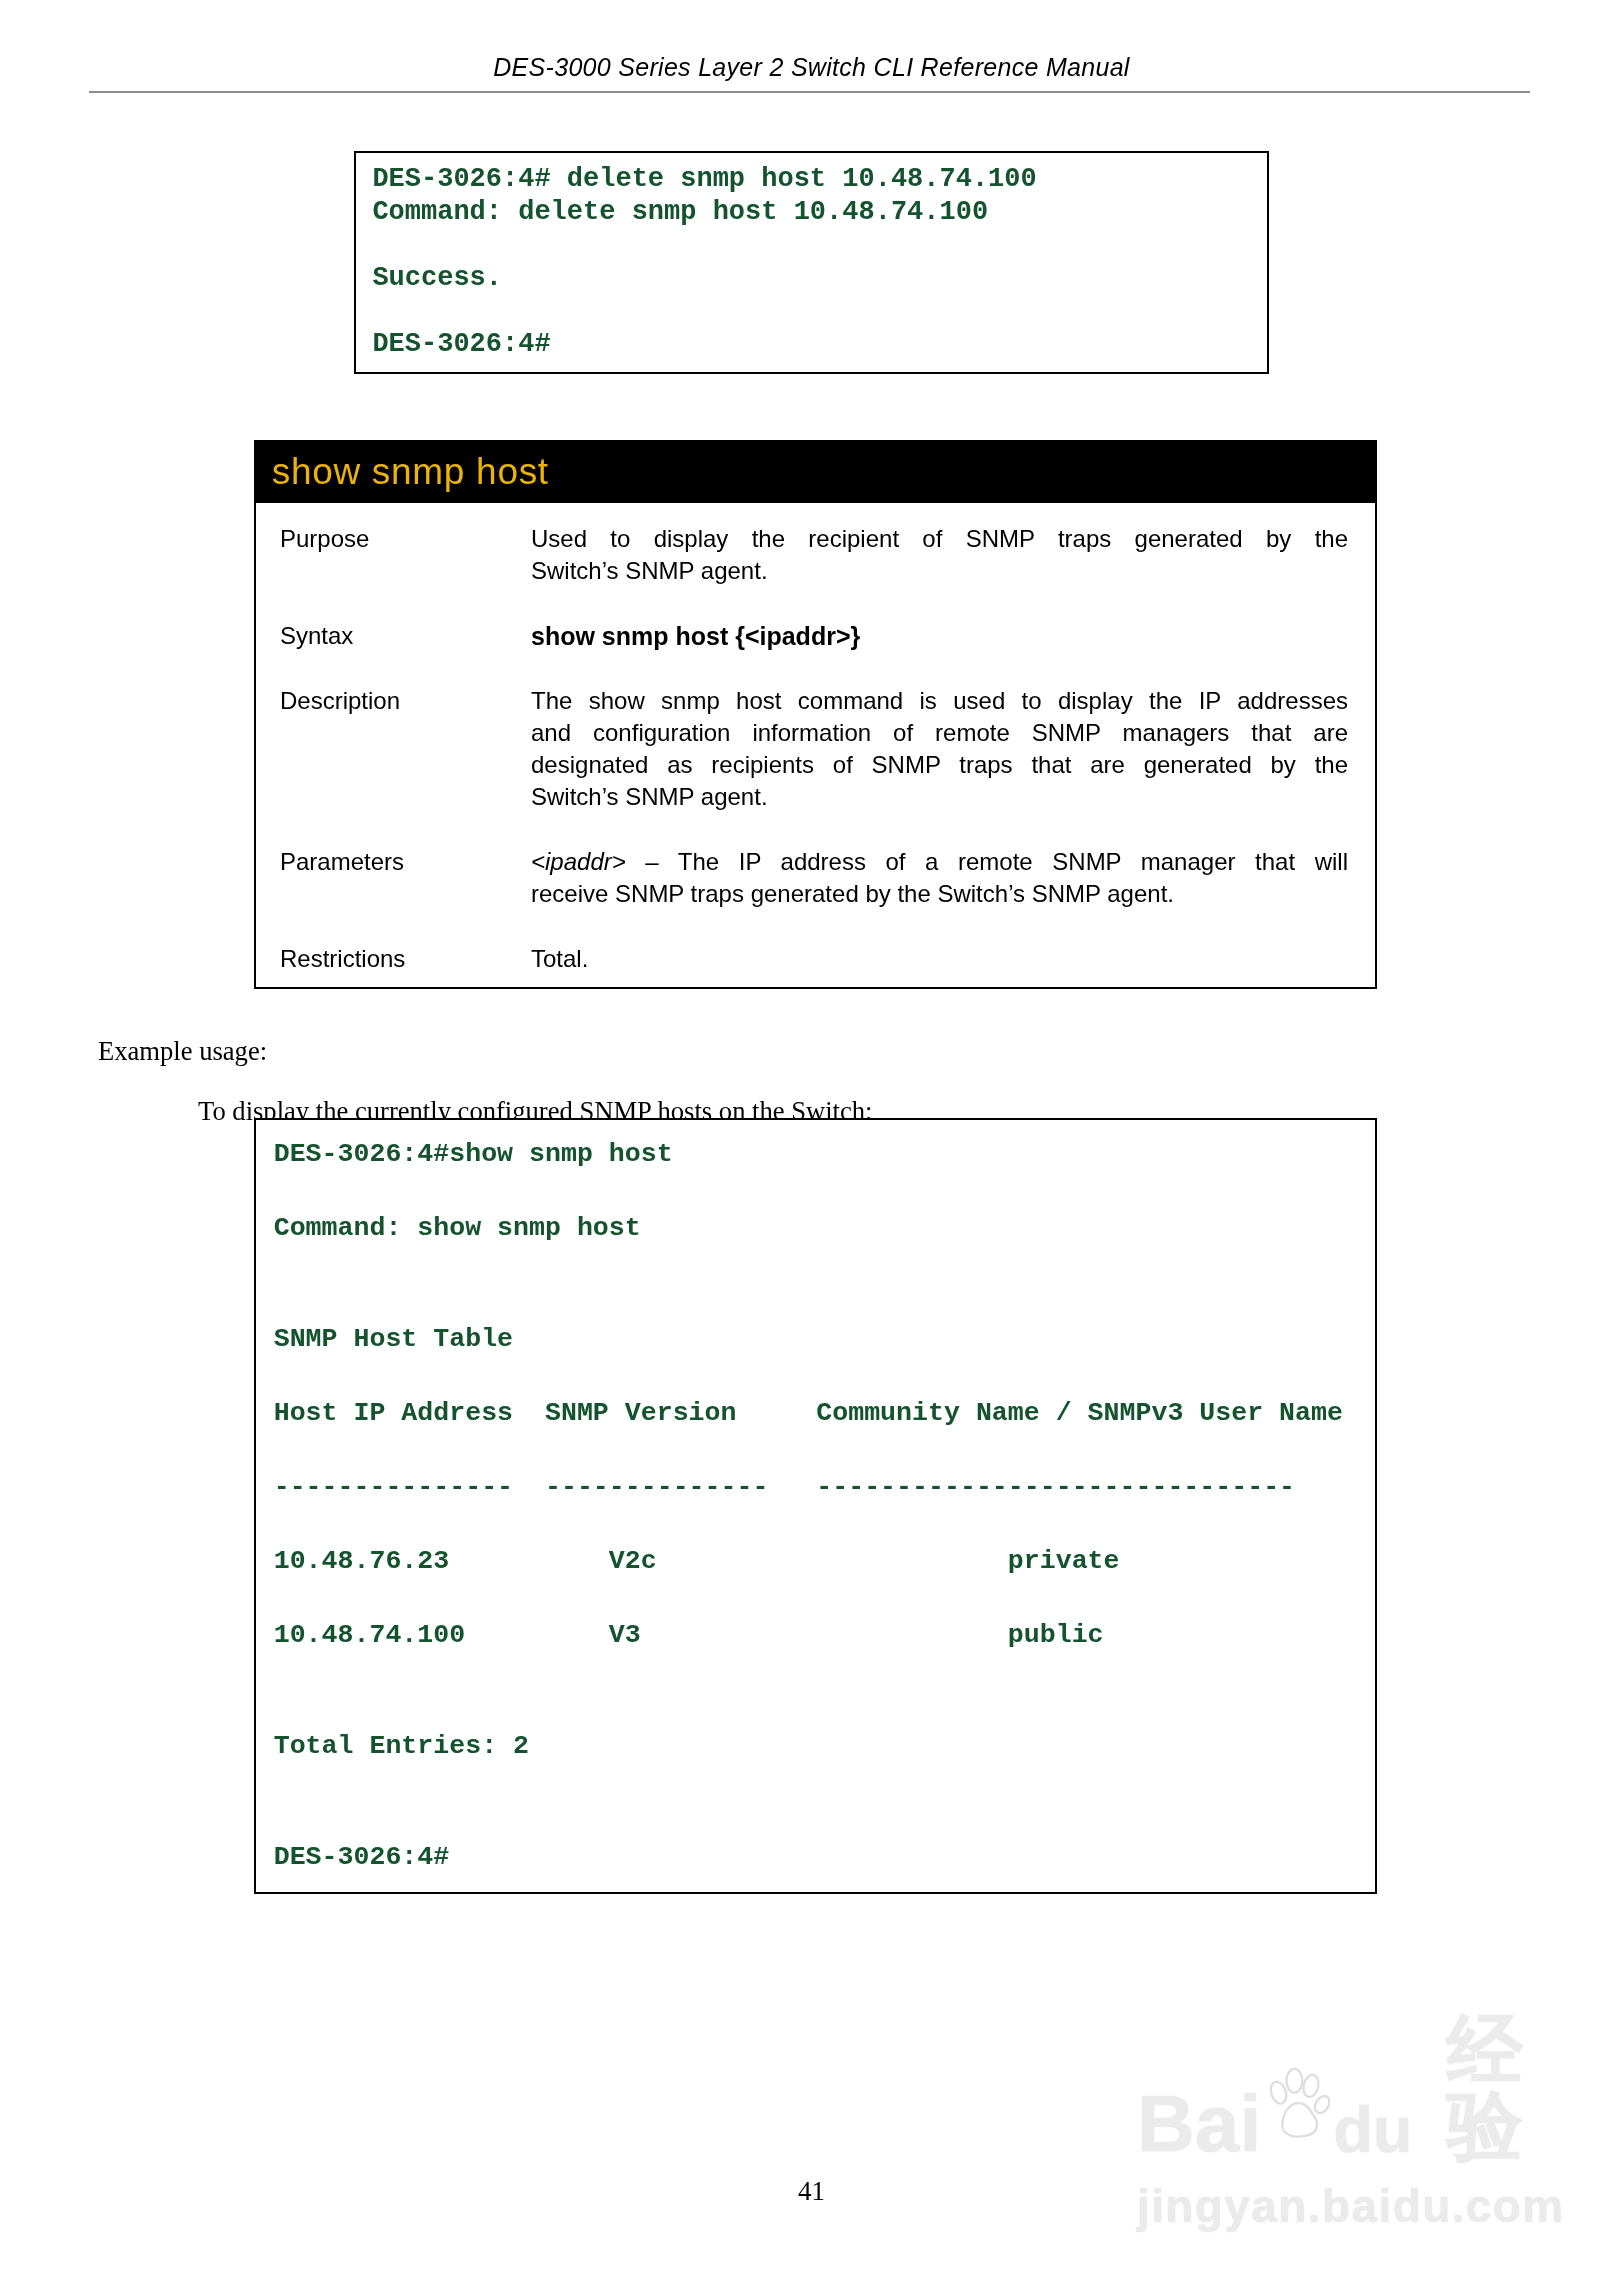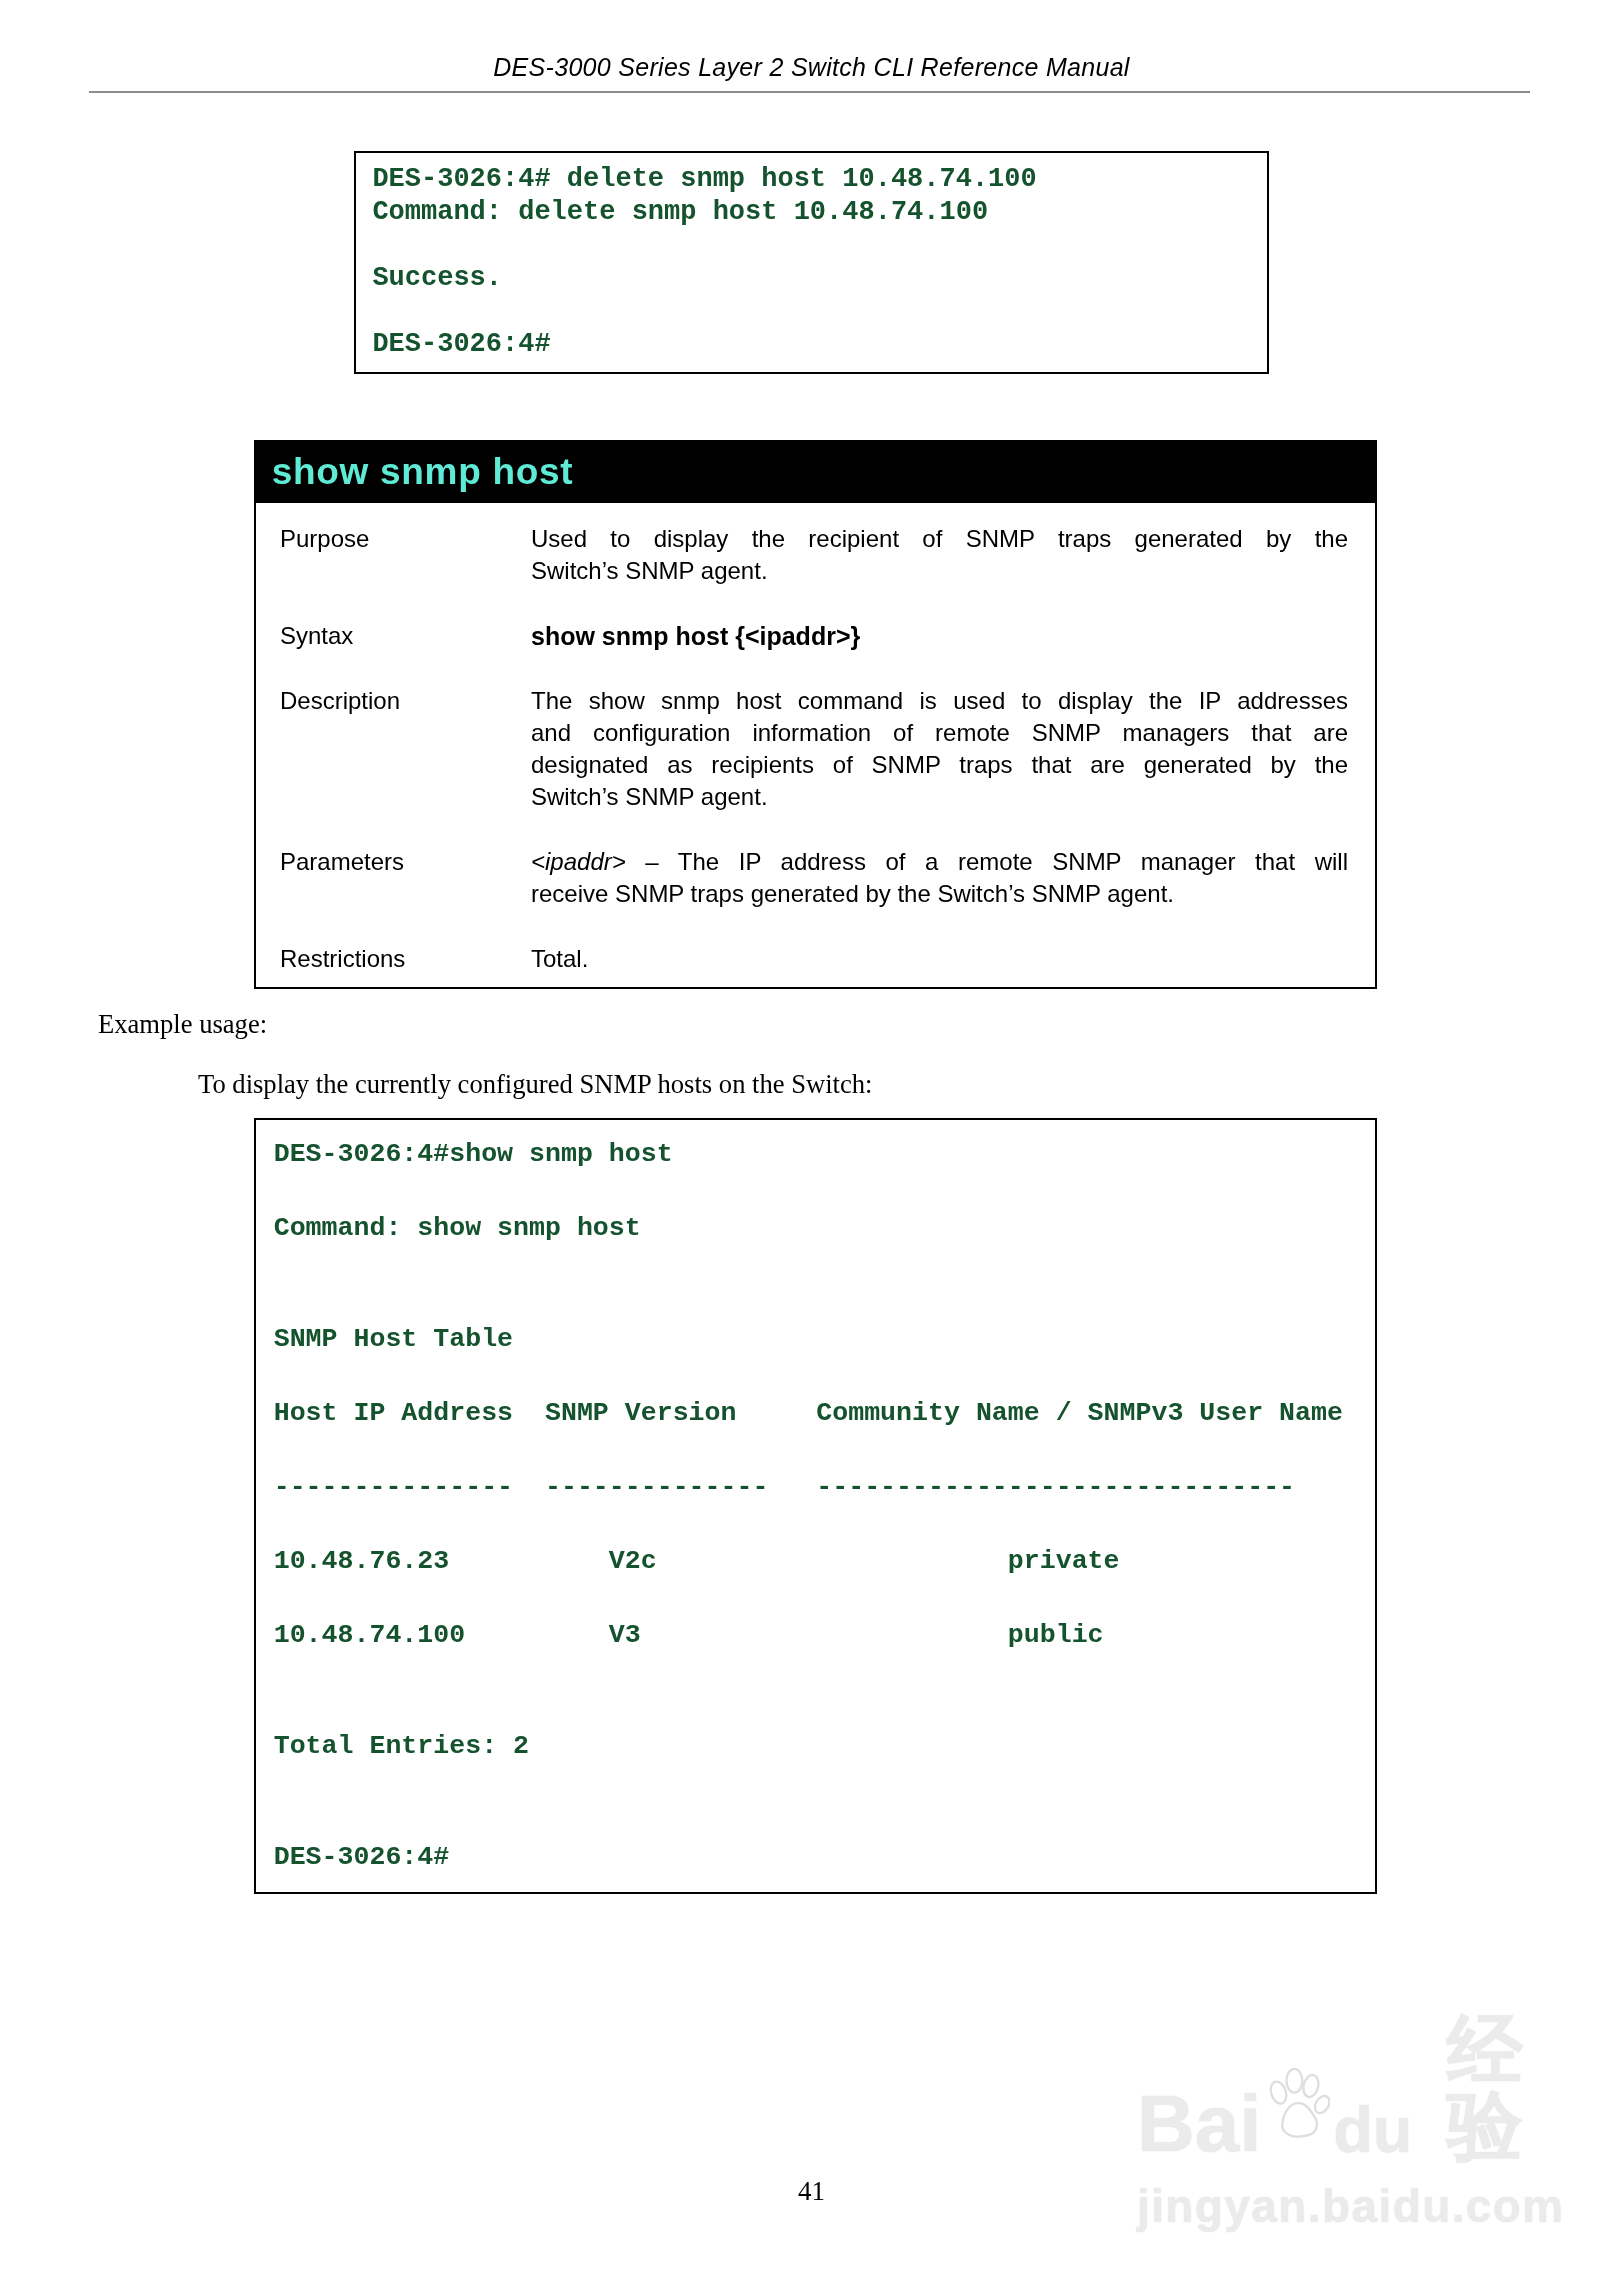--- a/index.html
+++ b/index.html
@@ -14,34 +14,34 @@
   
   .codebox{
     position:absolute;box-sizing:border-box;border:2px solid #000;background:#fff;
     font-family:"Liberation Mono","DejaVu Sans Mono",monospace;font-weight:bold;
     white-space:pre;margin:0;overflow:hidden;color:#14532d;
   }
   .codebox.first{left:354px;top:151px;width:915px;height:223px;padding:10.2px 16.4px;font-size:27px;line-height:33px;}
   .codebox.second{left:254px;top:1118px;width:1123px;height:776px;padding:16.4px 17.7px;font-size:26.6px;line-height:37px;}
   
   .cmdtable{position:absolute;left:254px;top:440px;width:1123px;box-sizing:border-box;}
-  .cmdtable-title{height:63px;background:#000;color:#5eead4;display:flex;align-items:center;
-    padding-left:17.7px;font-size:37px;font-weight:bold;box-sizing:border-box;letter-spacing:0.7px;}
+  .cmdtable-title{height:63px;background:#000;color:#eab308;display:flex;align-items:center;
+    padding-left:17.7px;font-size:37px;font-weight:normal;box-sizing:border-box;letter-spacing:0.7px;}
   .cmdtable-body{border:2px solid #000;border-top:none;box-sizing:border-box;height:486px;
     padding:20.4px 0 6.8px 0;overflow:hidden;}
   .crow{display:grid;grid-template-columns:251px 1fr;padding-left:24px;padding-right:27px;
     margin-bottom:33px;font-size:24px;line-height:32px;}
   .crow:last-child{margin-bottom:0;}
   .clabel{font-size:24px;}
   .tline{min-height:32px;}
   .tline.j{text-align:justify;text-align-last:justify;}
   .syntax{font-weight:bold;font-size:25px;}
   .ital{font-style:italic;}
   
-  .serif{font-family:"Liberation Serif",serif;font-size:26.6px;}
+  .serif{font-family:"Liberation Serif",serif;font-size:26.6px;margin-top:27px;}
   .example-usage{position:absolute;left:98px;top:1009px;}
   .to-display{position:absolute;left:198px;top:1069px;}
   
   .page-number{position:absolute;top:2176px;left:0;width:100%;text-align:center;
     font-family:"Liberation Serif",serif;font-size:27px;}
   
   .wm{position:absolute;left:1137px;top:2045px;width:409px;text-align:center;
     color:#e9e9e9;user-select:none;}
   .wm-logo{display:flex;align-items:flex-end;justify-content:center;gap:1.4px;
     font-weight:bold;color:#ebebeb;text-shadow:0 0 1.4px #d9d9d9;height:119px;}

